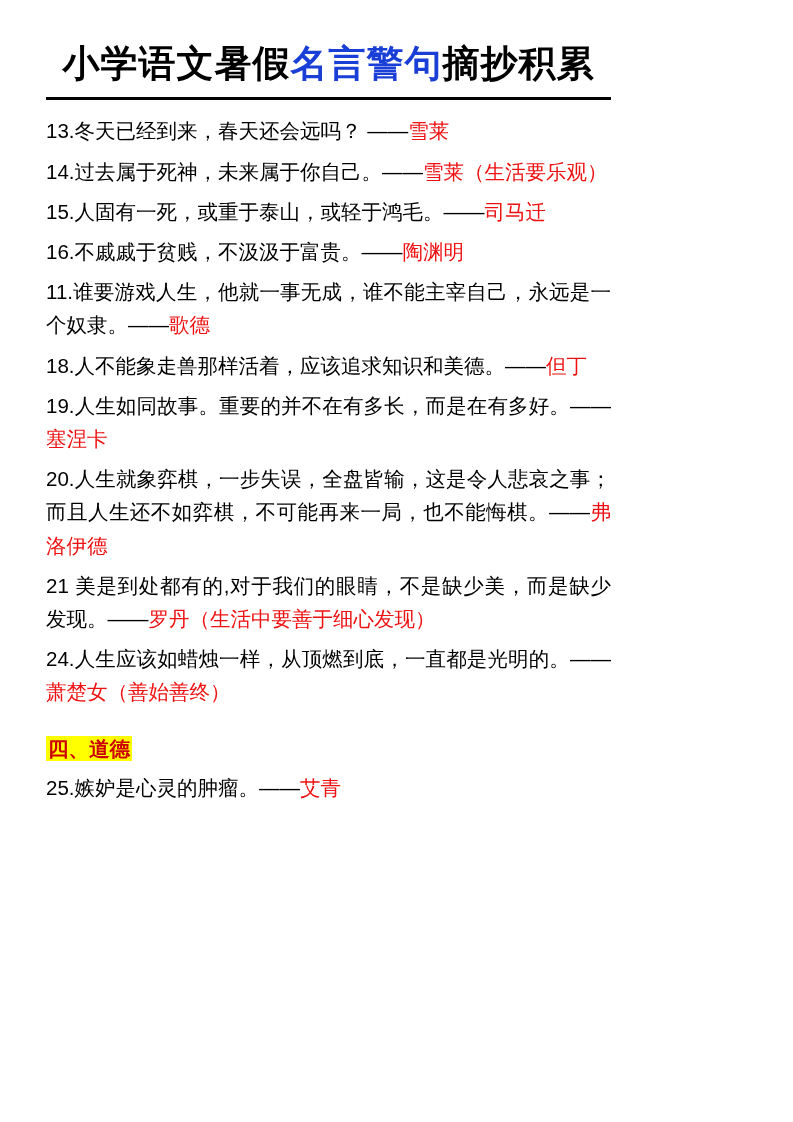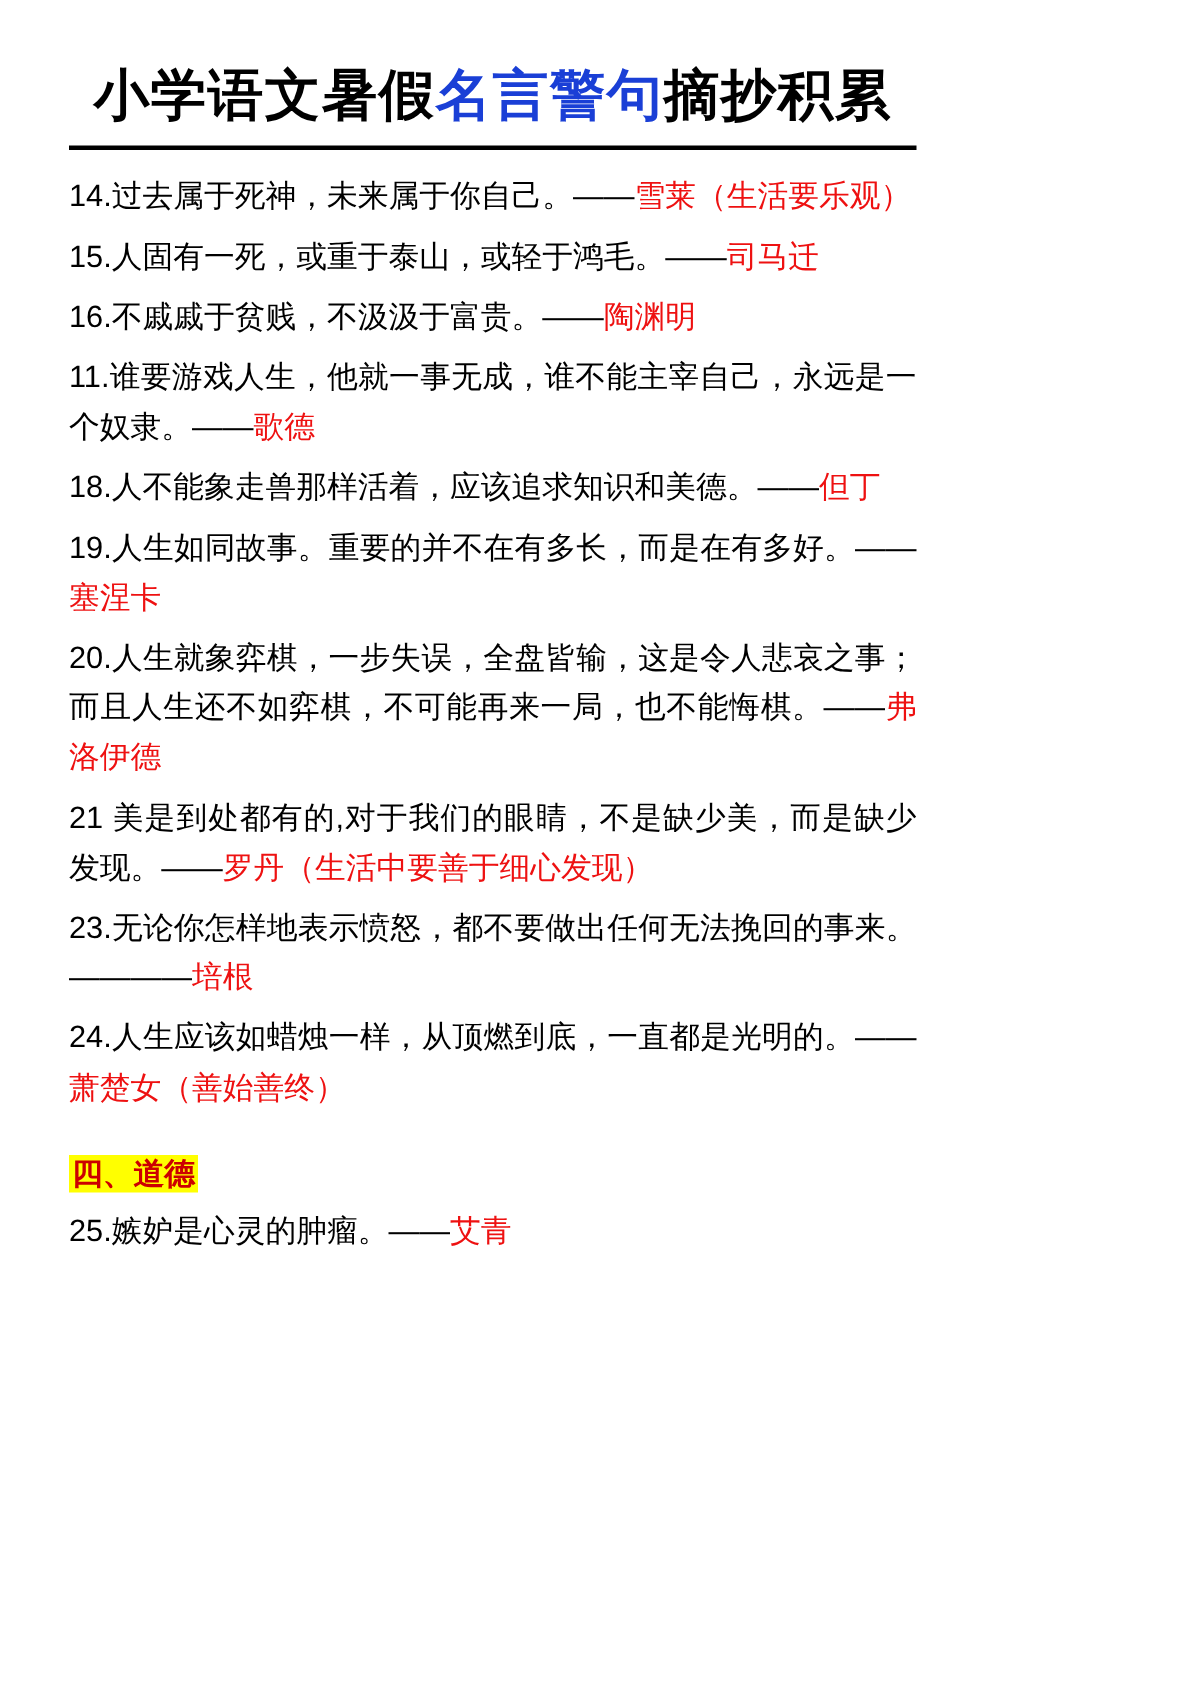--- a/index.html
+++ b/index.html
@@ -68,39 +68,39 @@
 <div class="page">
 
   <div class="title">
     <span>小学语文暑假</span><span class="blue">名言警句</span><span>摘抄积累</span>
   </div>
 
   <div class="rule"></div>
 
   <div class="body">
 
+    <div class="item"><span>13.</span><span>冬天已经到来，春天还会远吗？ ——</span><span class="red">雪莱</span></div>
 
     <div class="item"><span>14.</span><span>过去属于死神，未来属于你自己。——</span><span class="red">雪莱（生活要乐观）</span></div>
 
     <div class="item"><span>15.</span><span>人固有一死，或重于泰山，或轻于鸿毛。——</span><span class="red">司马迁</span></div>
 
     <div class="item"><span>16.</span><span>不戚戚于贫贱，不汲汲于富贵。——</span><span class="red">陶渊明</span></div>
 
     <div class="item"><span>11.</span><span>谁要游戏人生，他就一事无成，谁不能主宰自己，永远是一个奴隶。——</span><span class="red">歌德</span></div>
 
     <div class="item"><span>18.</span><span>人不能象走兽那样活着，应该追求知识和美德。——</span><span class="red">但丁</span></div>
 
     <div class="item"><span>19.</span><span>人生如同故事。重要的并不在有多长，而是在有多好。——</span><span class="red">塞涅卡</span></div>
 
     <div class="item"><span>20.</span><span>人生就象弈棋，一步失误，全盘皆输，这是令人悲哀之事；而且人生还不如弈棋，不可能再来一局，也不能悔棋。——</span><span class="red">弗洛伊德</span></div>
 
     <div class="item"><span>21 </span><span>美是到处都有的,对于我们的眼睛，不是缺少美，而是缺少发现。——</span><span class="red">罗丹（生活中要善于细心发现）</span></div>
 
 
-    <div class="item"><span>23.</span><span>无论你怎样地表示愤怒，都不要做出任何无法挽回的事来。————</span><span class="red">培根</span></div>
 
     <div class="item"><span>24.</span><span>人生应该如蜡烛一样，从顶燃到底，一直都是光明的。——</span><span class="red">萧楚女（善始善终）</span></div>
 
     <div class="section"><span class="hl">四、道德</span></div>
 
     <div class="item"><span>25.</span><span>嫉妒是心灵的肿瘤。——</span><span class="red">艾青</span></div>
 
   </div>
 </div>
 

